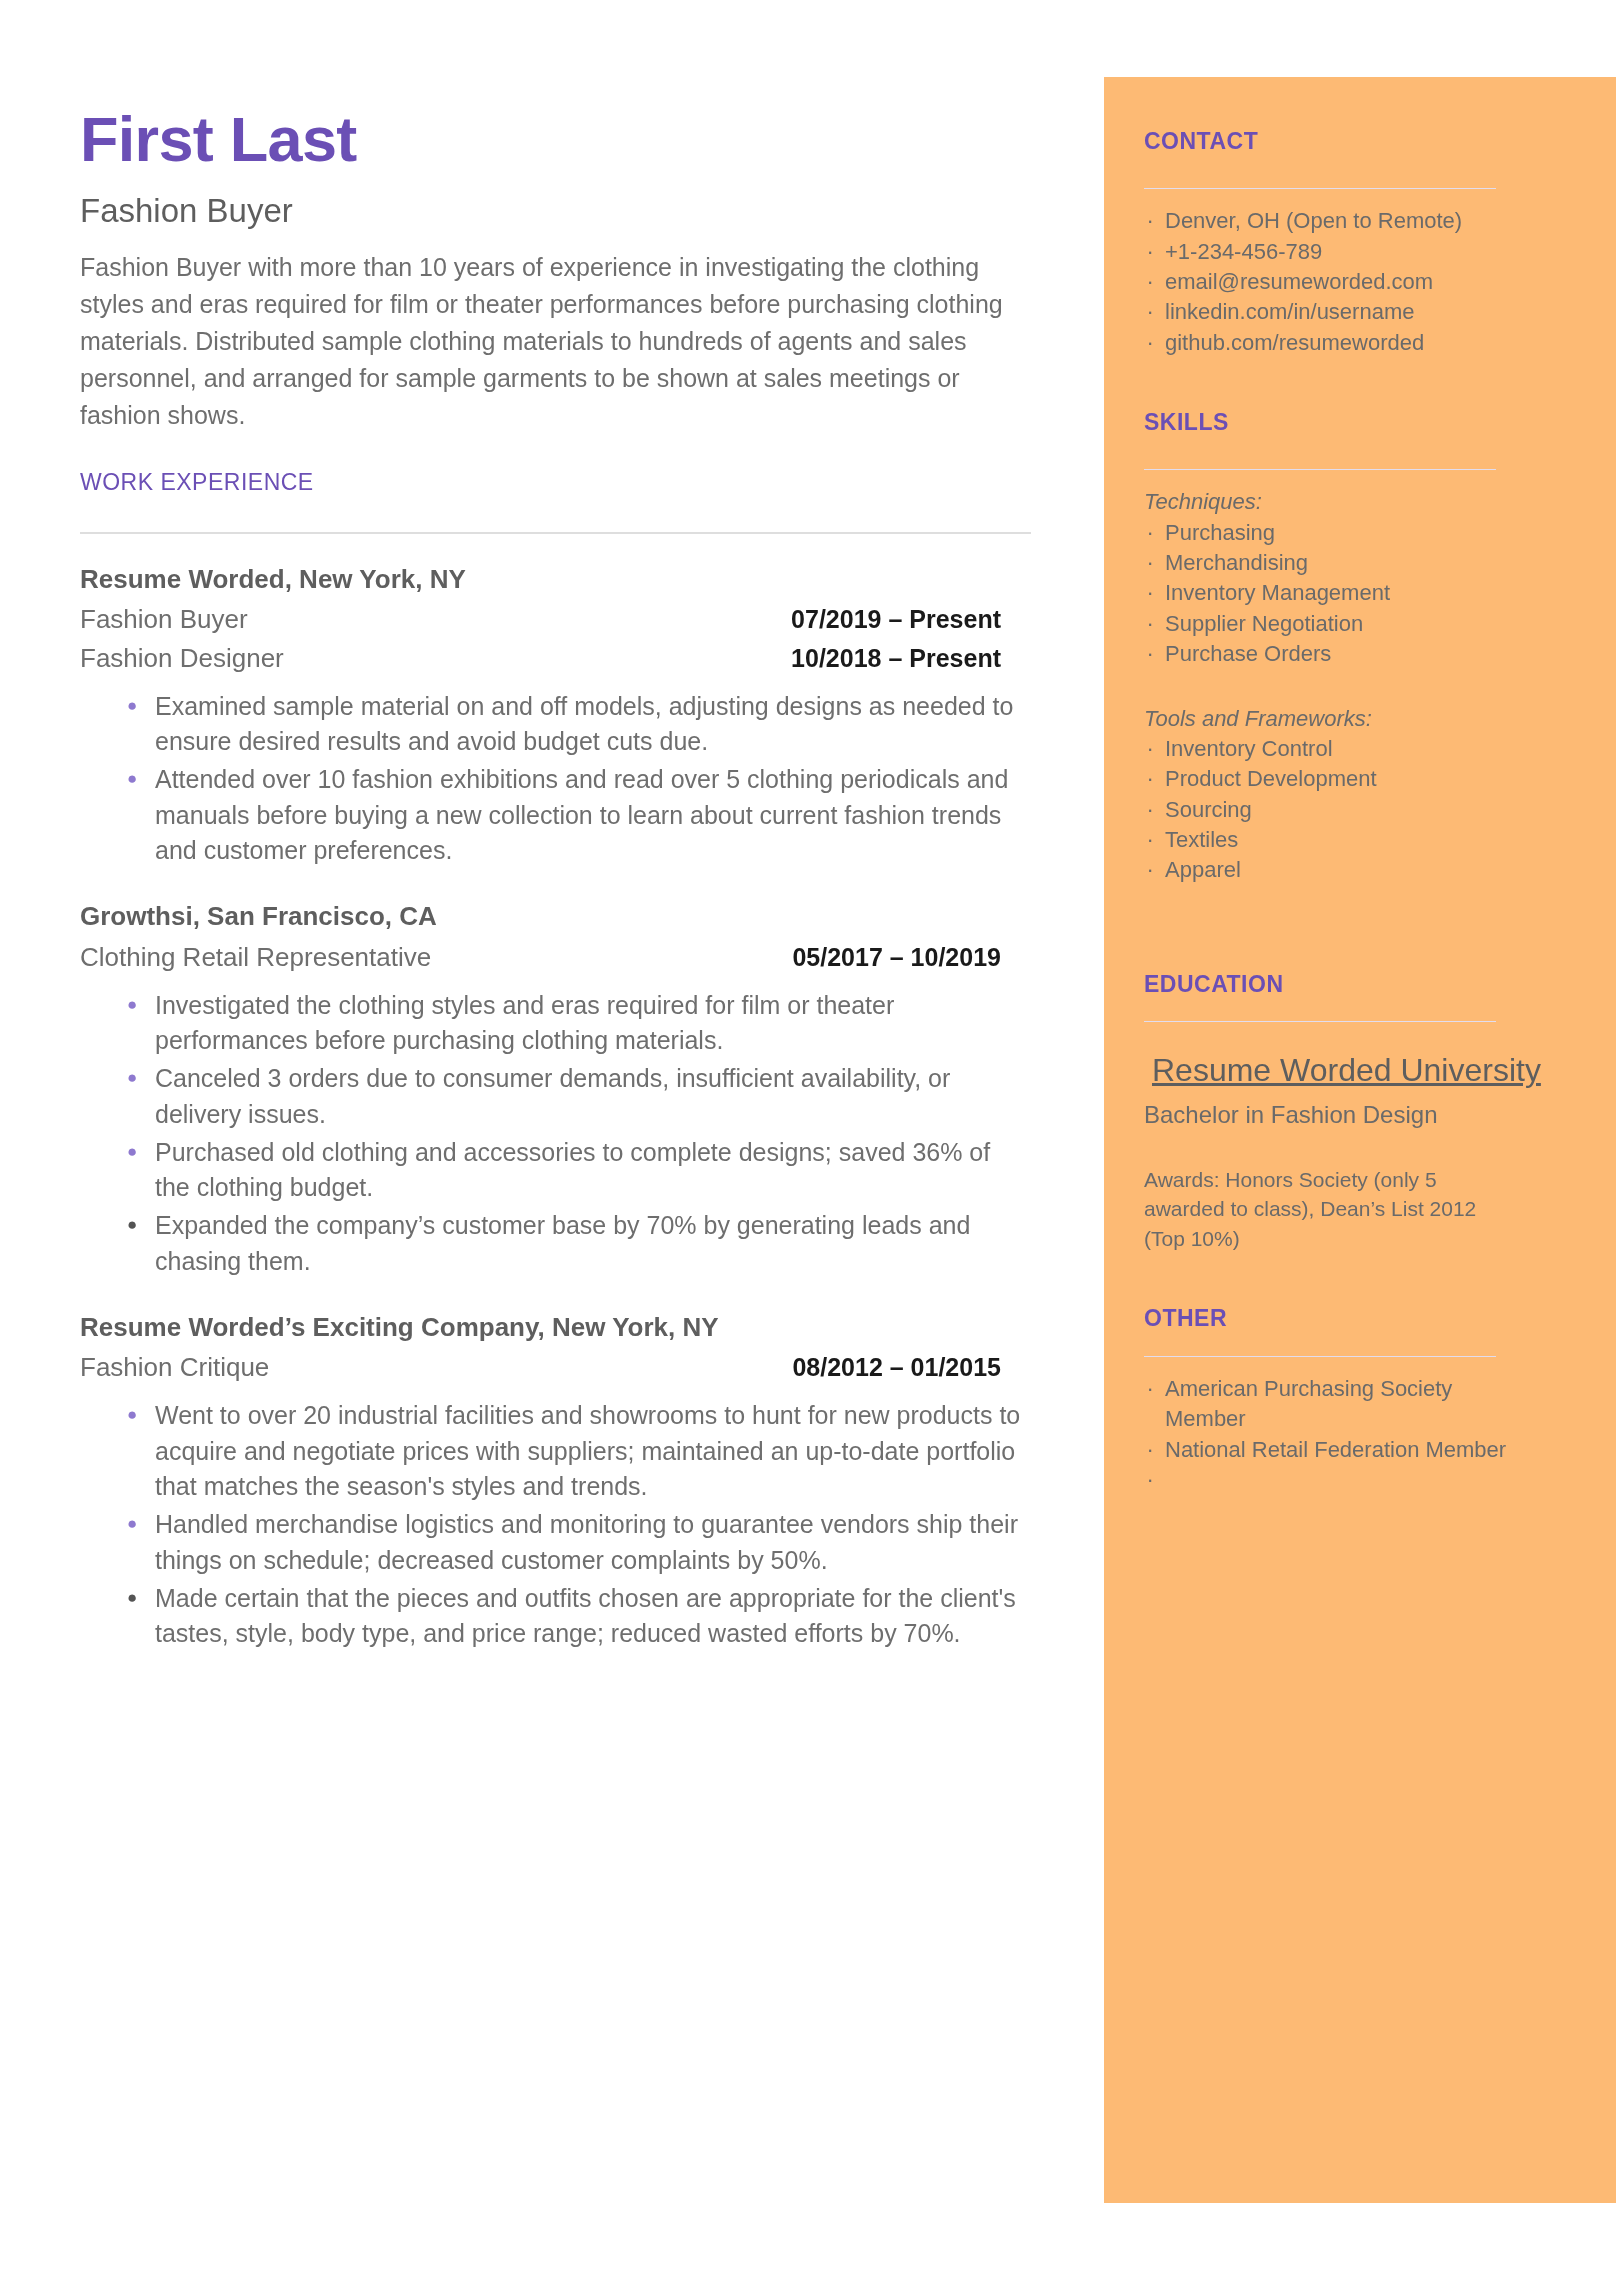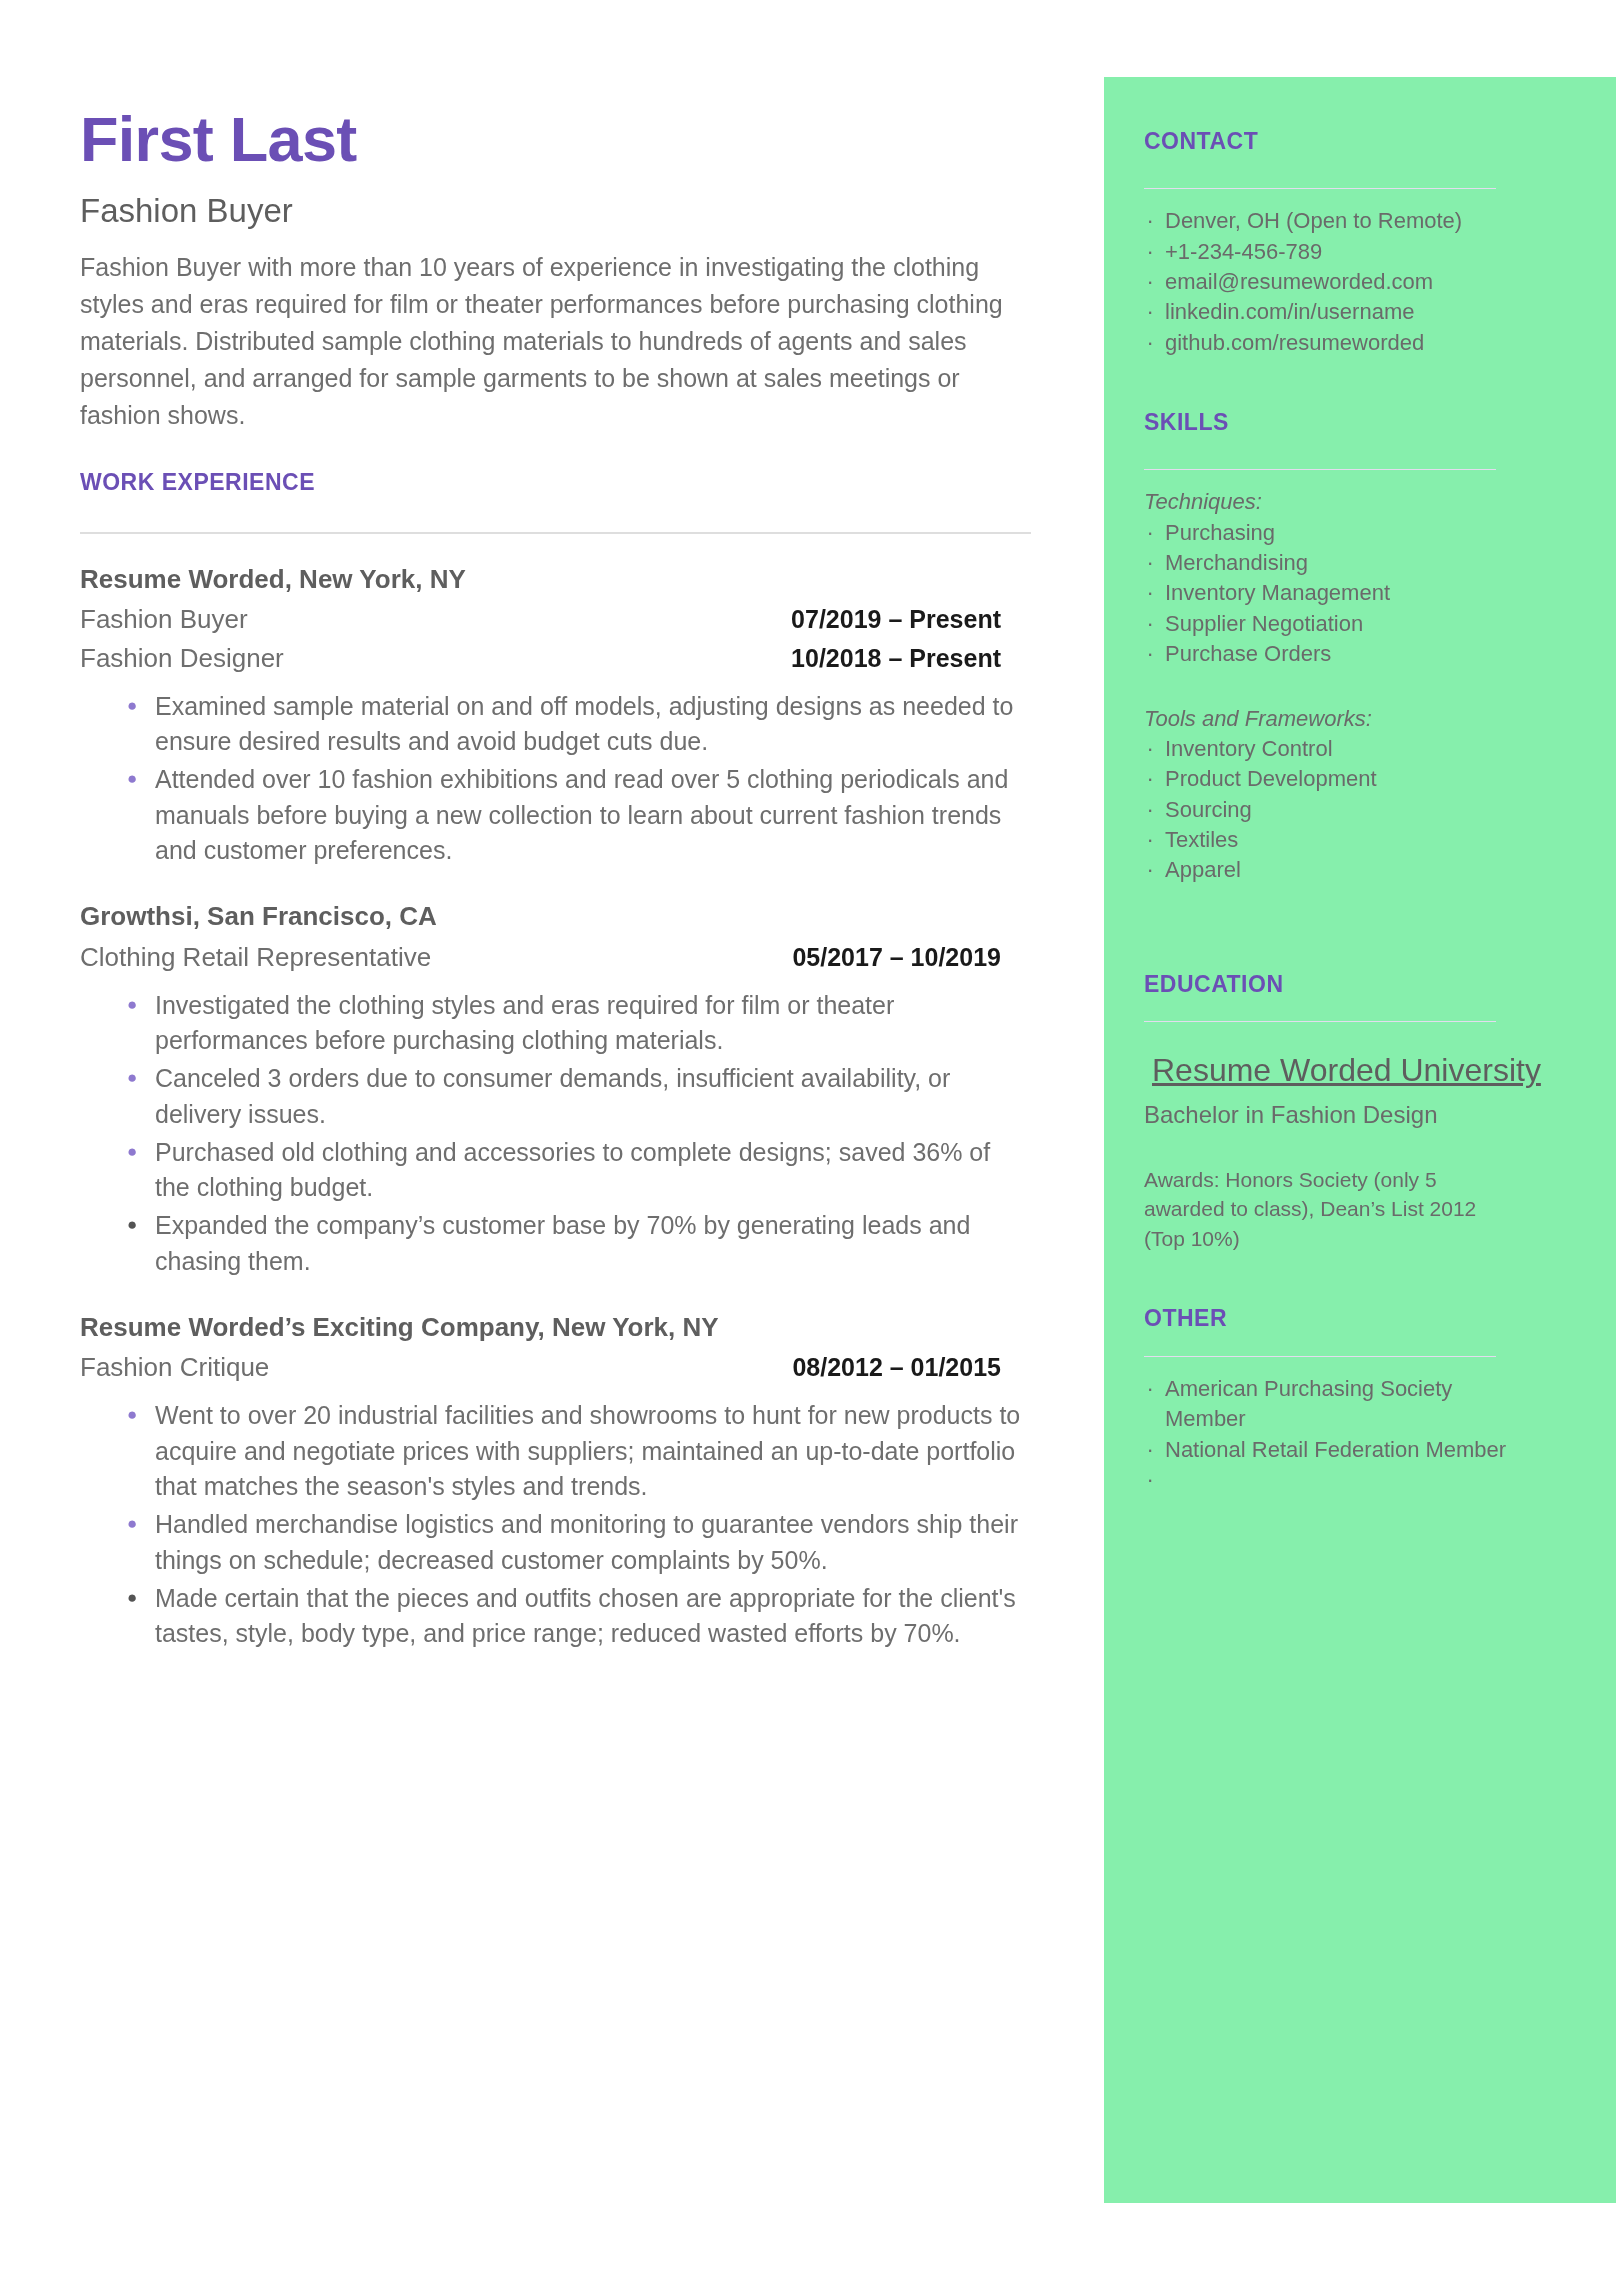--- a/index.html
+++ b/index.html
@@ -48,21 +48,21 @@
     font-size: 25px;
     line-height: 1.48;
     margin: 0;
     padding-top: 22px;
     width: 931px;
   }
 
   
   .sec-head {
     color: #6b4fb5;
-    font-weight: bold;
+    font-weight: normal;
     font-size: 23px;
     letter-spacing: 0.5px;
     margin: 0;
     padding-top: 35px;
   }
 
   .rule {
     height: 1.3px;
     background: #dedede;
     width: 951px;
@@ -128,21 +128,21 @@
     color: #545454;
   }
 
   
   .sidebar {
     position: absolute;
     left: 1104px;
     top: 77px;
     width: 513px;
     height: 2126px;
-    background: #86efac;
+    background: #fdba74;
     box-sizing: border-box;
     padding: 0 0 0 40px;
   }
   .sb-head {
     color: #6b4fb5;
     font-weight: bold;
     font-size: 23px;
     letter-spacing: 0.5px;
     margin: 0;
   }

